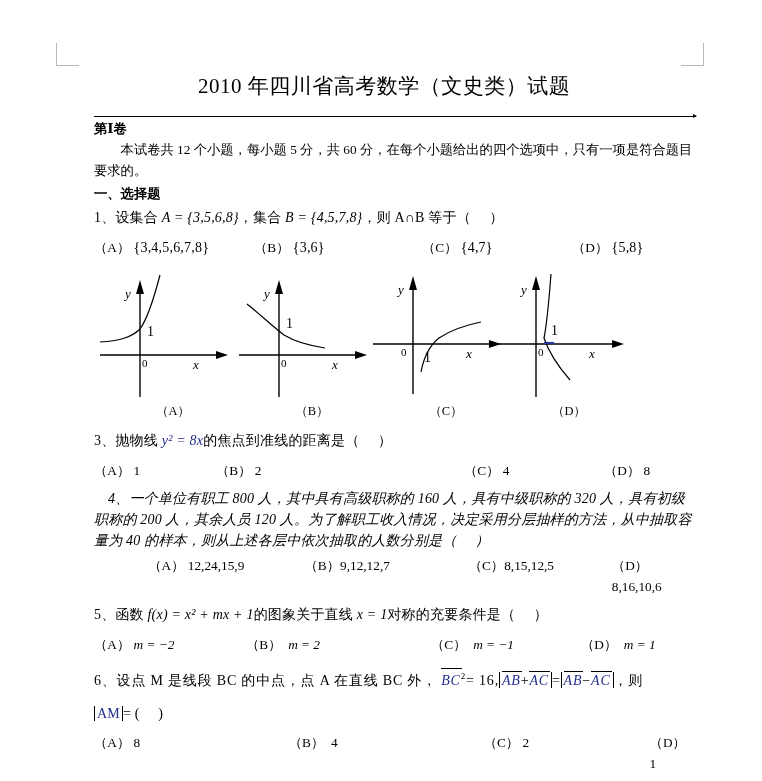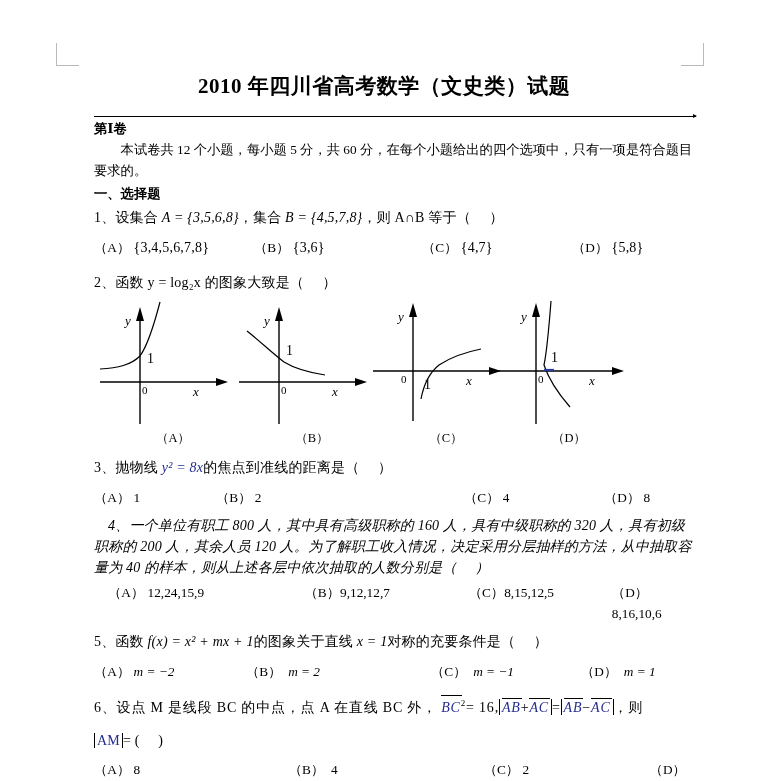--- a/index.html
+++ b/index.html
@@ -16,21 +16,21 @@
 
   
   .crop{position:absolute;border-color:#b9b9b9;border-style:solid;width:22px;height:22px;}
   .crop.tl{left:56px;top:43px;border-width:0 0 1px 1px;}
   .crop.tr{right:58px;top:43px;border-width:0 1px 1px 0;}
 
   
   .title{
     text-align:center;
     font-size:21px;
-    font-weight:bold;
+    font-weight:normal;
     font-family:"Liberation Serif","DejaVu Serif",serif;
     letter-spacing:.5px;
     margin:0;
     position:absolute;
     left:0;right:0;top:72px;padding-left:6px;
   }
 
   .body{
     position:absolute;
     left:94px;top:118px;
@@ -53,21 +53,21 @@
   .opt-a{width:160px;}
   .opt-b{width:168px;}
   .opt-c{width:150px;}
   .opt-d{width:auto;}
 
   .opts.q3 .opt-a{width:110px;}
   .opts.q3 .opt-b{width:215px;margin-left:12px;}
   .opts.q3 .opt-c{width:140px;margin-left:33px;}
 
   .opts.q4{margin-top:4px;padding-left:14px;}
-  .opts.q4 .opt-a{width:185px;}
+  .opts.q4 .opt-a{width:185px;text-align:center;}
   .opts.q4 .opt-b{width:172px;margin-left:20px;}
   .opts.q4 .opt-c{width:150px;}
 
   .opts.q5 .opt-a{width:152px;}
   .opts.q5 .opt-b{width:185px;}
   .opts.q5 .opt-c{width:150px;}
 
   .opts.q6{margin-top:8px;gap:41px;}
   .opts.q6 .opt-a{width:160px;}
   .opts.q6 .opt-b{width:160px;}
@@ -135,23 +135,20 @@
       </p>
       <div class="opts">
         <span class="opt-a"><span>（A）</span> <span class="math">{3,4,5,6,7,8}</span></span>
         <span class="opt-b"><span>（B）</span> <span class="math">{3,6}</span></span>
         <span class="opt-c"><span>（C）</span> <span class="math">{4,7}</span></span>
         <span class="opt-d"><span>（D）</span> <span class="math">{5,8}</span></span>
       </div>
     </div>
 
     <div class="q" style="margin-top:14px;">
-      <p class="q-line math">
-        <span>2、</span><span>函数 y = log₂x 的图象大致是（</span>&nbsp;&nbsp;&nbsp;&nbsp;&nbsp;<span>）</span>
-      </p>
 
       <div class="figs">
 
         <div class="fig f1">
           <svg width="150" height="130" viewBox="0 0 150 130">
             <line x1="2" y1="83" x2="118" y2="83" stroke="#000" stroke-width="1.4"></line>
             <polygon points="118,79 130,83 118,87" fill="#000"></polygon>
             <line x1="42" y1="125" x2="42" y2="22" stroke="#000" stroke-width="1.4"></line>
             <polygon points="38,22 42,8 46,22" fill="#000"></polygon>
             <path d="M2,70 C20,69 33,66 42,57 C50,46 56,26 62,3" fill="none" stroke="#000" stroke-width="1.2"></path>

